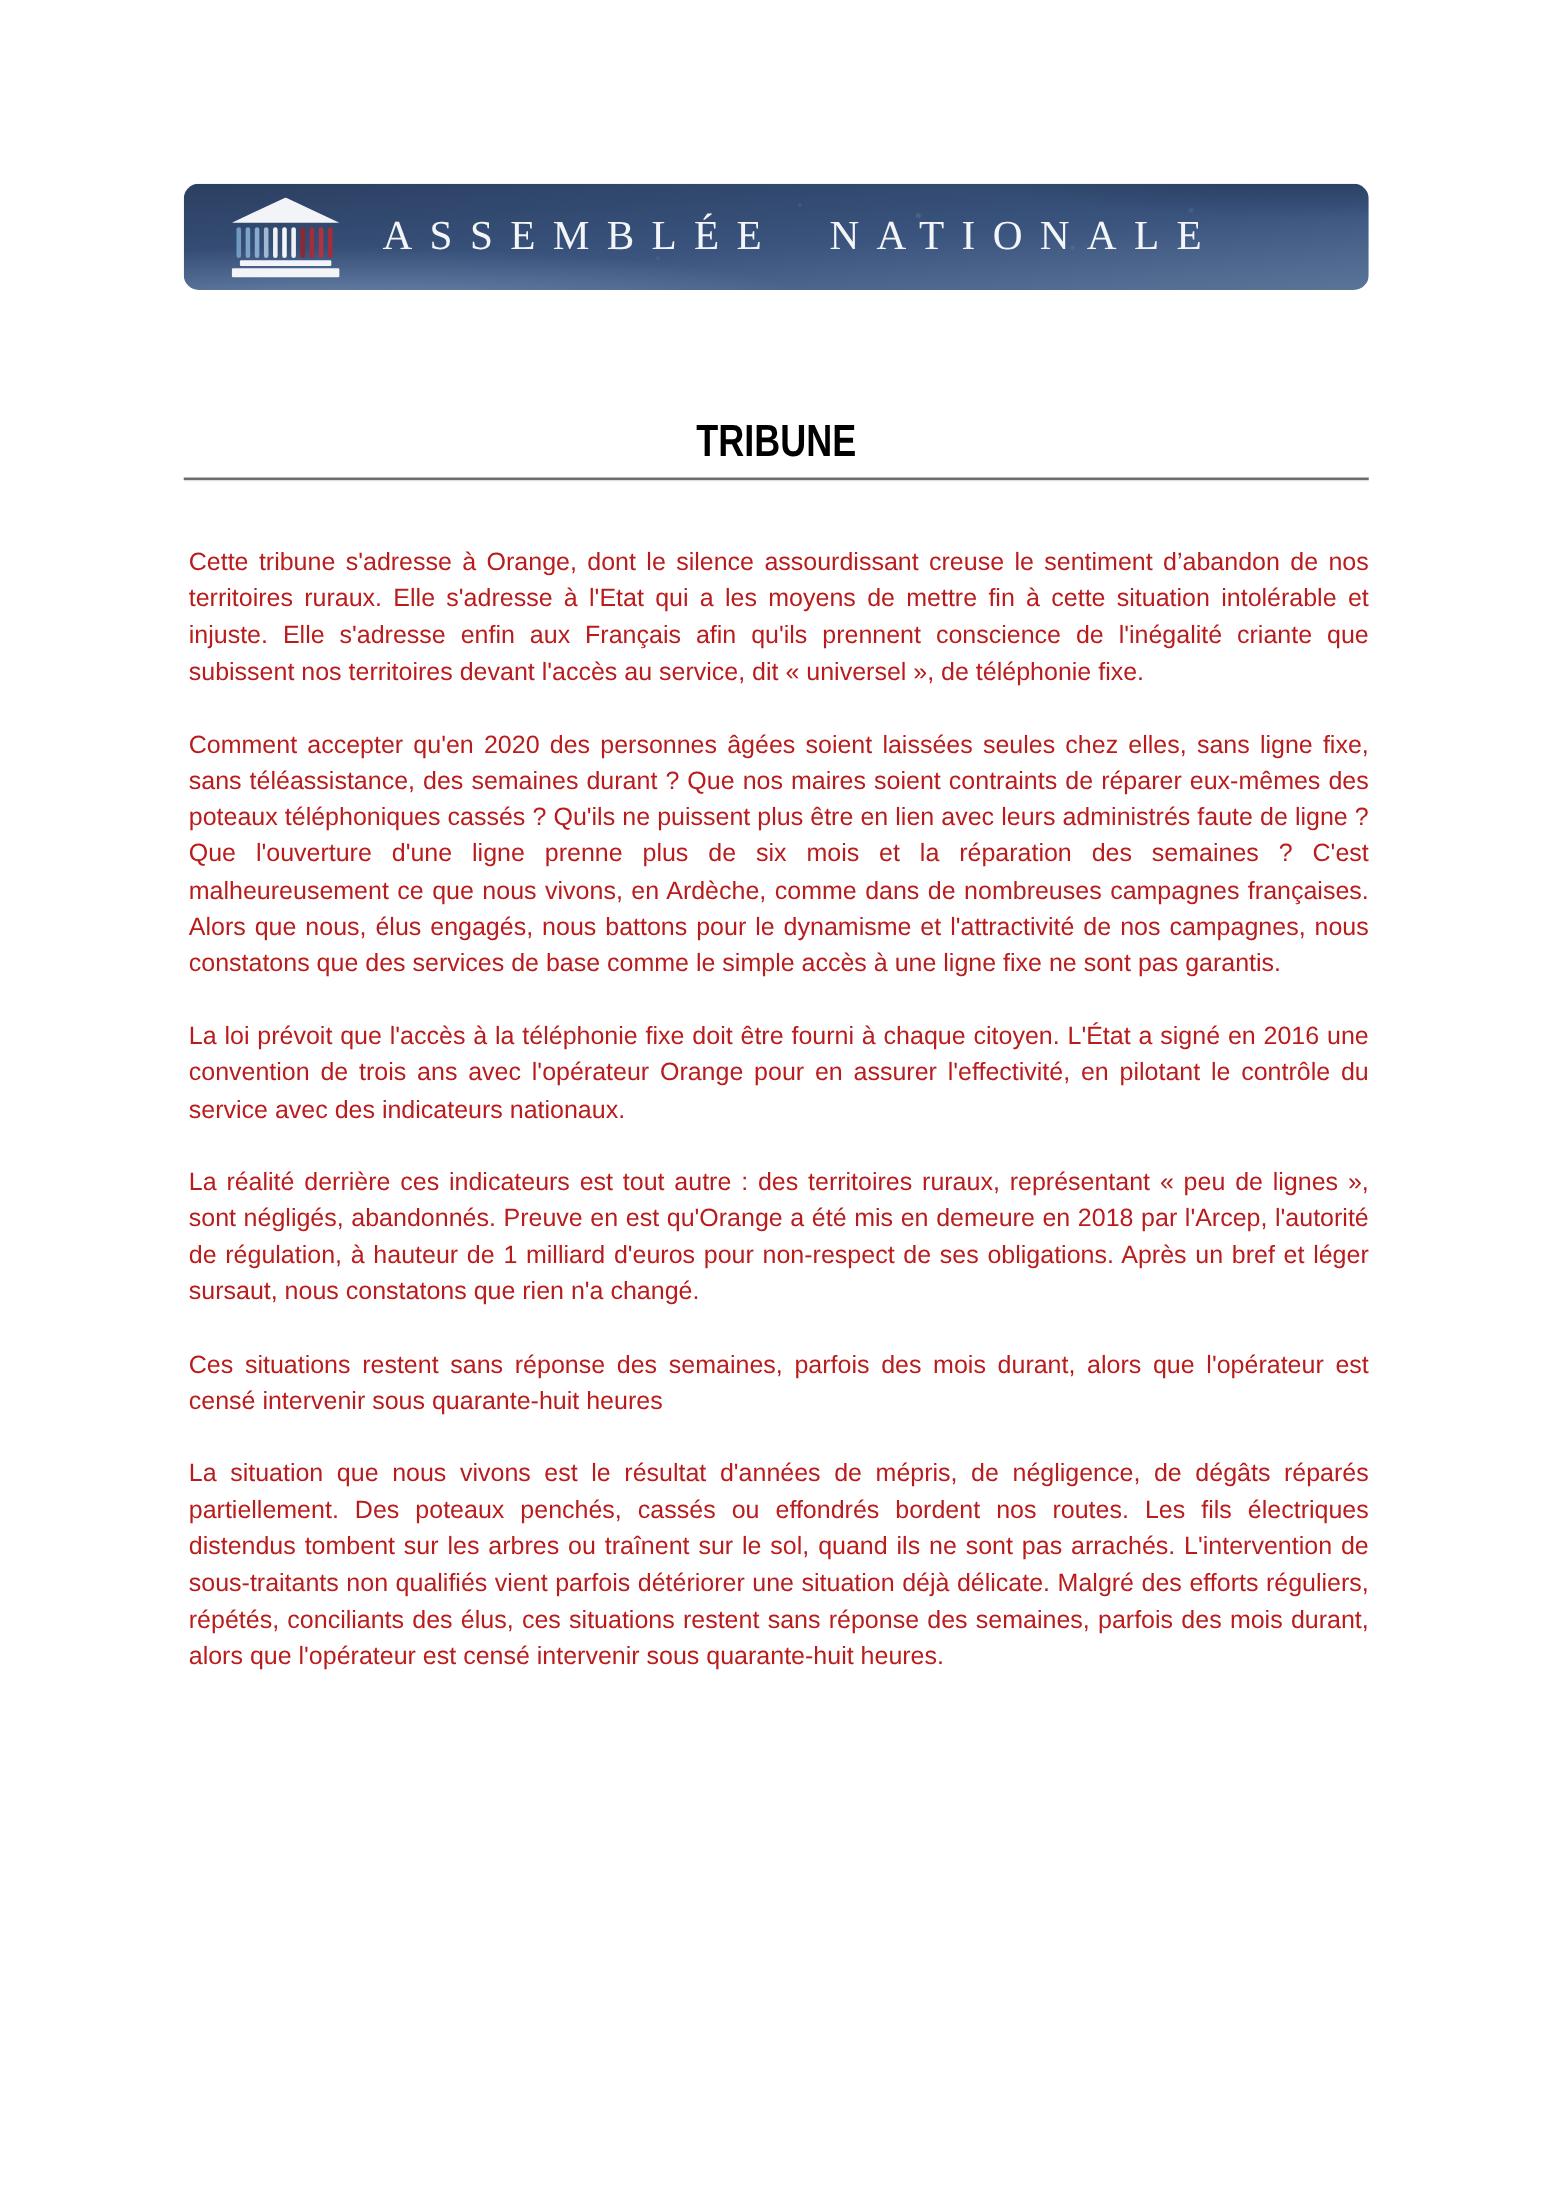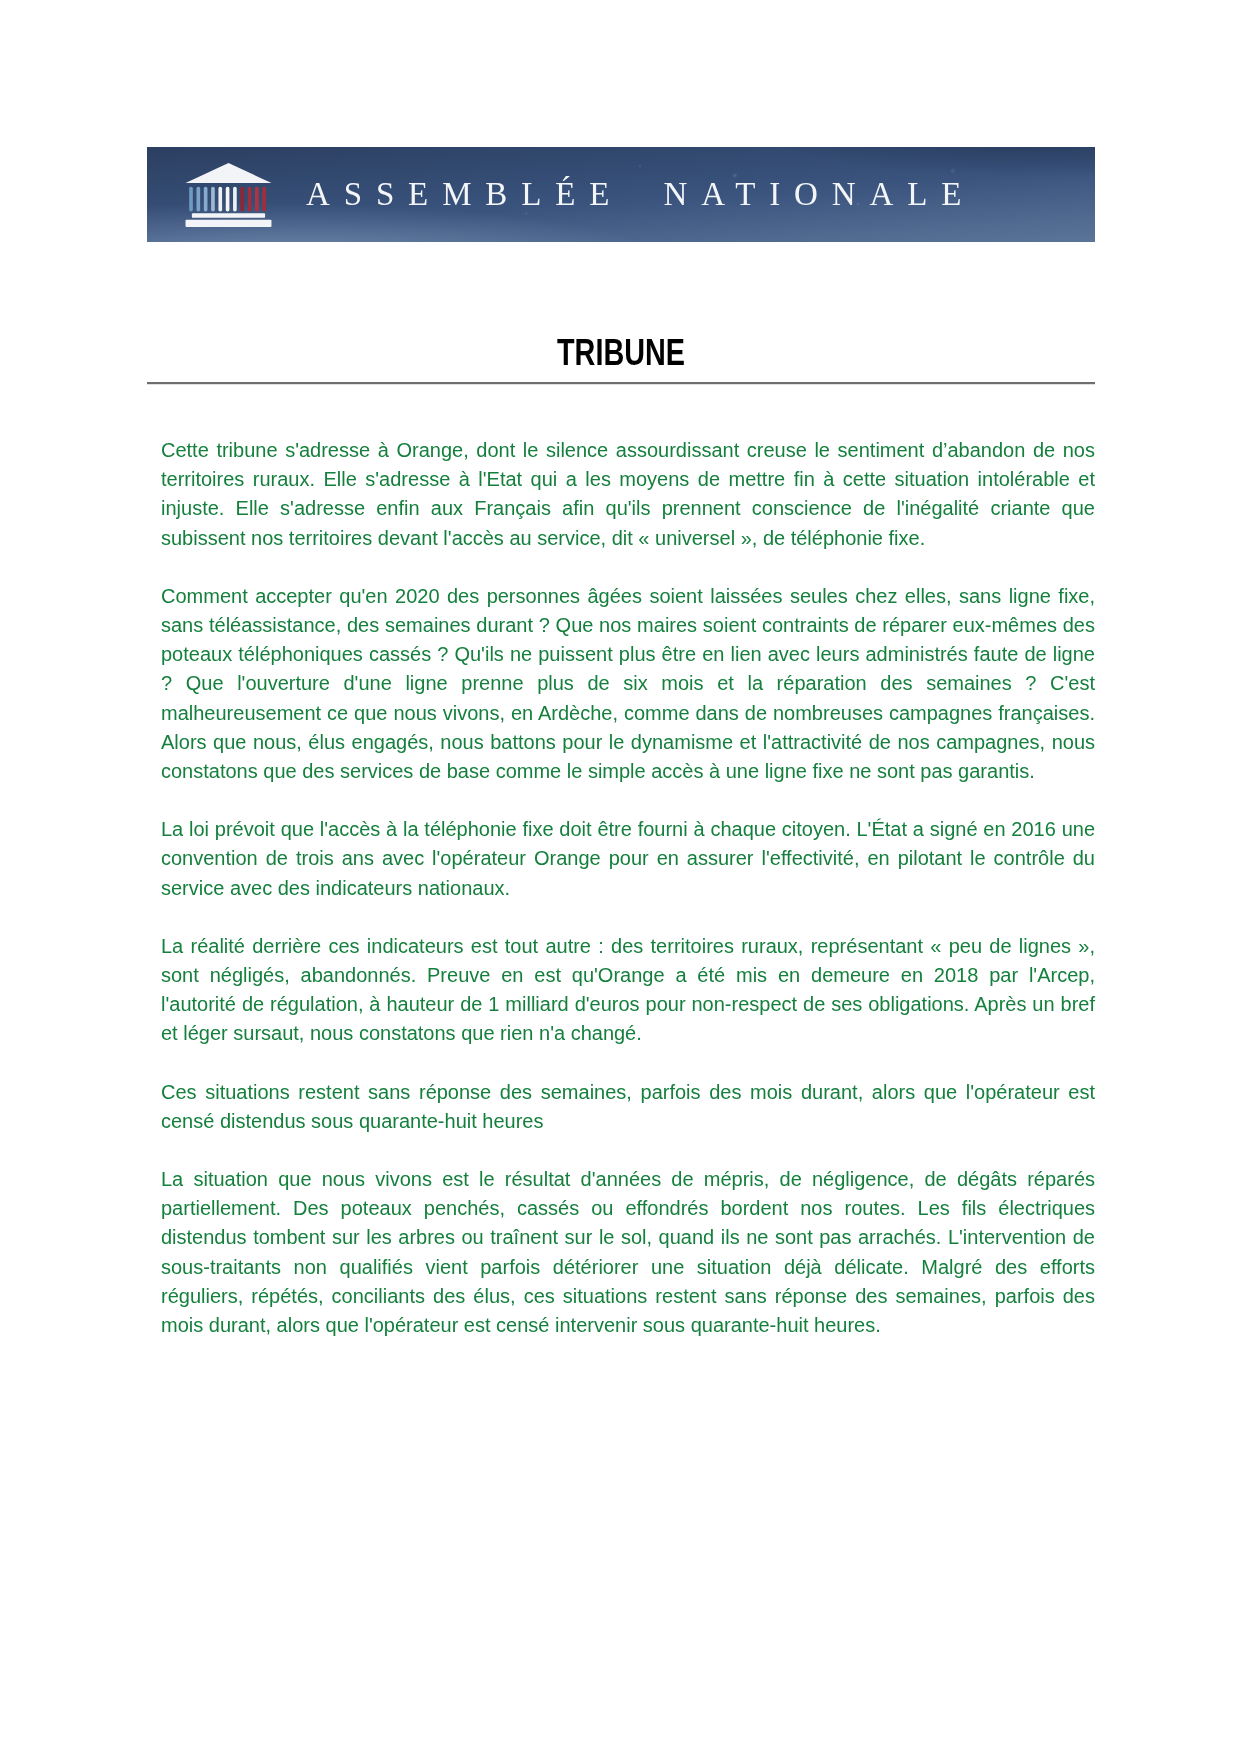--- a/index.html
+++ b/index.html
@@ -20,28 +20,29 @@
     width: 1239px;
     height: 1754px;
     background: #ffffff;
   }
   
   .banner {
     position: absolute;
     left: 147px;
     top: 147px;
     width: 948px;
-    height: 95px;
+    height: 85px;
     display: flex;
     align-items: center;
     background-image:
       radial-gradient(ellipse 60% 80% at 12% 115%, rgba(190,210,235,0.35), rgba(190,210,235,0) 70%),
       radial-gradient(ellipse 50% 70% at 95% -10%, rgba(8,16,34,0.30), rgba(8,16,34,0) 60%),
       linear-gradient(176deg, #2b3f61 0%, #3a547e 55%, #5b7599 100%);
     overflow: hidden;
+    border-radius: 12px;
   }
   .banner::after { 
     content: "";
     position: absolute;
     inset: 0;
     background-image:
       radial-gradient(3px 3px at 62% 30%, rgba(255,255,255,0.14), transparent 100%),
       radial-gradient(2px 2px at 75% 60%, rgba(255,255,255,0.12), transparent 100%),
       radial-gradient(3px 3px at 85% 25%, rgba(255,255,255,0.10), transparent 100%),
       radial-gradient(2px 2px at 40% 70%, rgba(255,255,255,0.10), transparent 100%),
@@ -86,25 +87,25 @@
   .title-rule {
     border: none;
     border-top: 2px solid #6e6e6e;
     box-shadow: 0 1px 0 rgba(0,0,0,0.12);
     margin: 11px 0 0 0;
   }
   .article {
     margin-top: 52px;
   }
   .article p {
-    margin: 0 0 29px 14px;
+    margin: 0 0 29px 4px;
     font-size: 20px;
     line-height: 29.2px;
     text-align: justify;
-    color: #15803d;
+    color: #b91c1c;
   }
 </style>
 </head>
 <body>
 
 <div class="page">
 
   <header class="banner">
     <svg class="logo" width="95" height="64" viewBox="0 0 100 70" aria-hidden="true">
 
@@ -130,18 +131,18 @@
 
   <main class="content">
     <h1 class="doc-title">TRIBUNE</h1>
     <hr class="title-rule">
 
     <article class="article">
       <p>Cette tribune s'adresse à Orange, dont le silence assourdissant creuse le sentiment d’abandon de nos territoires ruraux. Elle s'adresse à l'Etat qui a les moyens de mettre fin à cette situation intolérable et injuste. Elle s'adresse enfin aux Français afin qu'ils prennent conscience de l'inégalité criante que subissent nos territoires devant l'accès au service, dit « universel », de téléphonie fixe.</p>
       <p>Comment accepter qu'en 2020 des personnes âgées soient laissées seules chez elles, sans ligne fixe, sans téléassistance, des semaines durant ? Que nos maires soient contraints de réparer eux-mêmes des poteaux téléphoniques cassés ? Qu'ils ne puissent plus être en lien avec leurs administrés faute de ligne ? Que l'ouverture d'une ligne prenne plus de six mois et la réparation des semaines ? C'est malheureusement ce que nous vivons, en Ardèche, comme dans de nombreuses campagnes françaises. Alors que nous, élus engagés, nous battons pour le dynamisme et l'attractivité de nos campagnes, nous constatons que des services de base comme le simple accès à une ligne fixe ne sont pas garantis.</p>
       <p>La loi prévoit que l'accès à la téléphonie fixe doit être fourni à chaque citoyen. L'État a signé en 2016 une convention de trois ans avec l'opérateur Orange pour en assurer l'effectivité, en pilotant le contrôle du service avec des indicateurs nationaux.</p>
       <p>La réalité derrière ces indicateurs est tout autre : des territoires ruraux, représentant « peu de lignes », sont négligés, abandonnés. Preuve en est qu'Orange a été mis en demeure en 2018 par l'Arcep, l'autorité de régulation, à hauteur de 1 milliard d'euros pour non-respect de ses obligations. Après un bref et léger sursaut, nous constatons que rien n'a changé.</p>
-      <p>Ces situations restent sans réponse des semaines, parfois des mois durant, alors que l'opérateur est censé distendus sous quarante-huit heures</p>
+      <p>Ces situations restent sans réponse des semaines, parfois des mois durant, alors que l'opérateur est censé intervenir sous quarante-huit heures</p>
       <p>La situation que nous vivons est le résultat d'années de mépris, de négligence, de dégâts réparés partiellement. Des poteaux penchés, cassés ou effondrés bordent nos routes. Les fils électriques distendus tombent sur les arbres ou traînent sur le sol, quand ils ne sont pas arrachés. L'intervention de sous-traitants non qualifiés vient parfois détériorer une situation déjà délicate. Malgré des efforts réguliers, répétés, conciliants des élus, ces situations restent sans réponse des semaines, parfois des mois durant, alors que l'opérateur est censé intervenir sous quarante-huit heures.</p>
     </article>
   </main>
 
 </div>
 
 </body></html>

